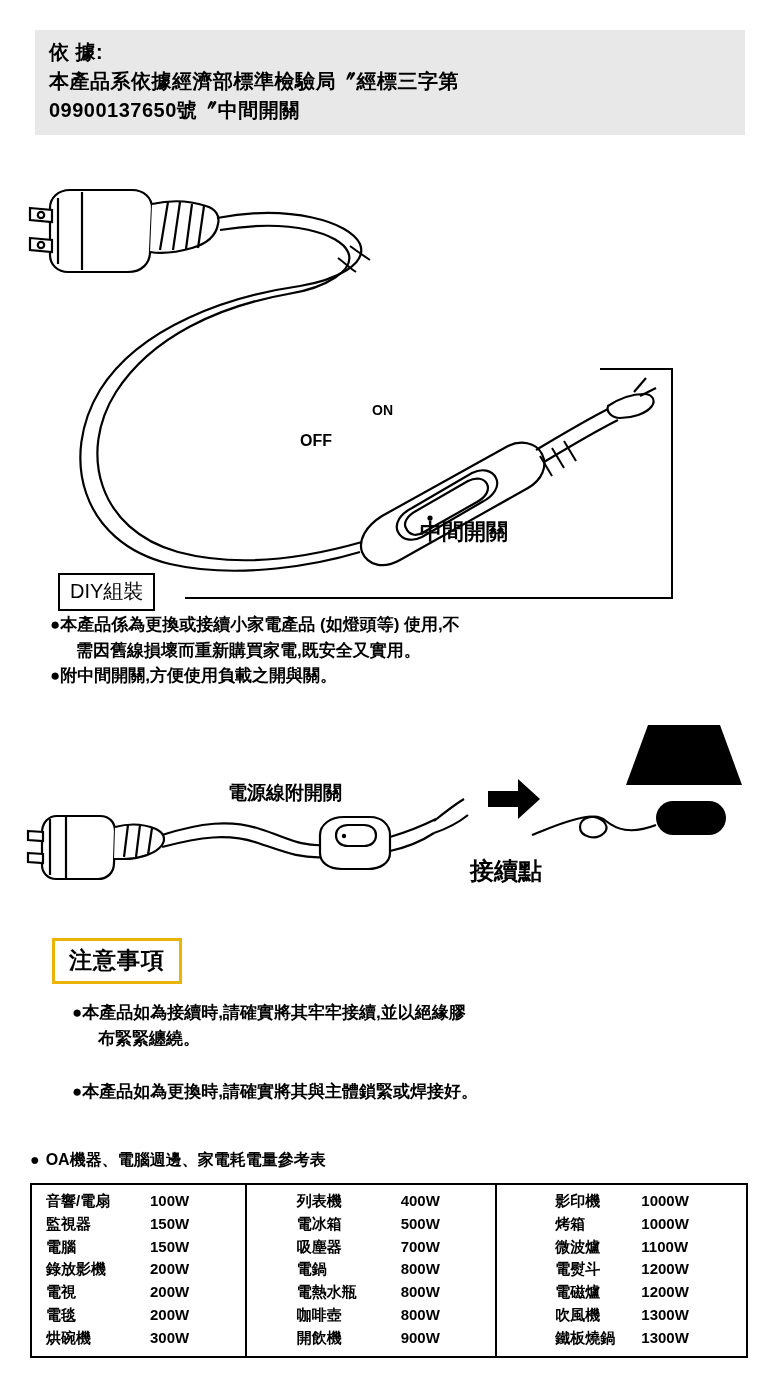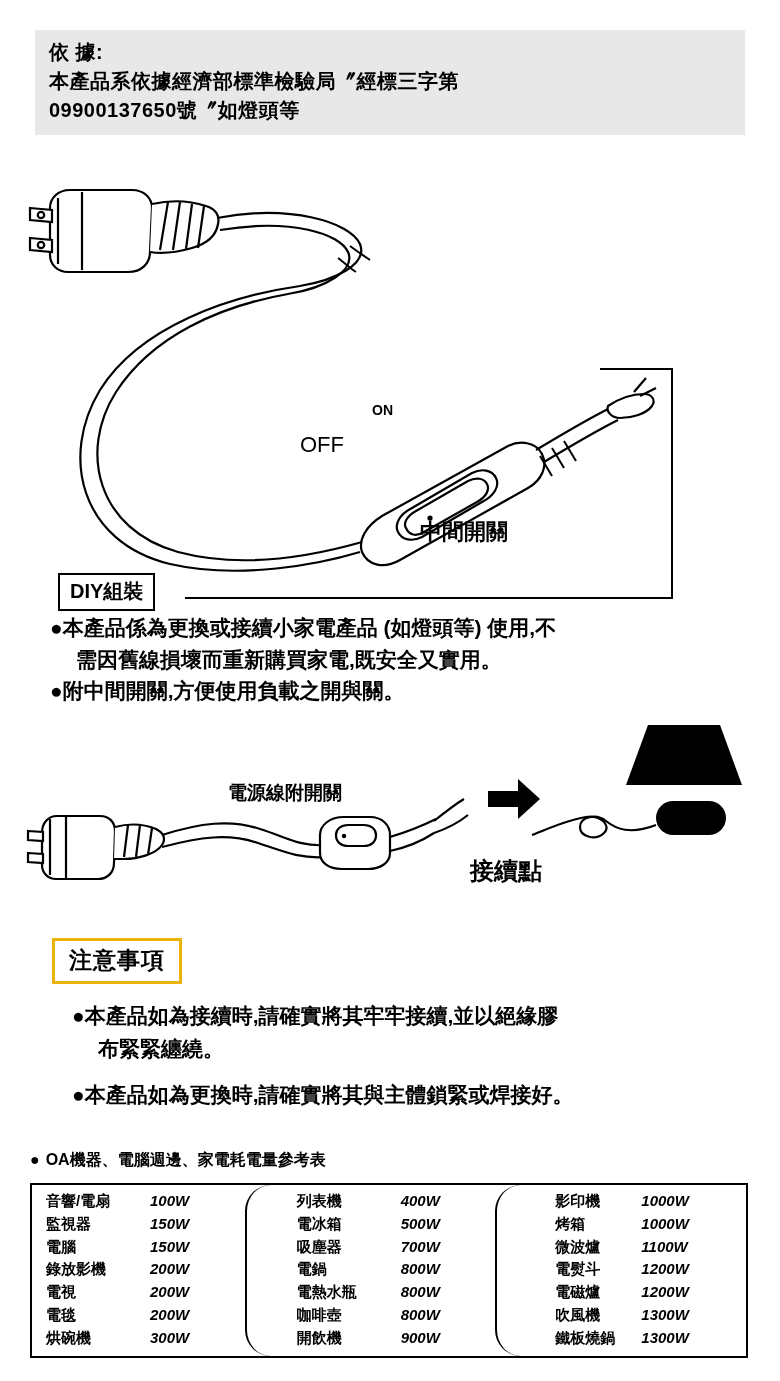--- a/index.html
+++ b/index.html
@@ -55,41 +55,41 @@
     left: 372px;
     top: 402px;
     font-size: 14px;
     font-weight: bold;
     font-family: "Liberation Sans", sans-serif;
   }
   .label-off {
     position: absolute;
     left: 300px;
     top: 432px;
-    font-size: 22px;
-    font-weight: normal;
+    font-size: 16px;
+    font-weight: bold;
   }
   .label-mid-switch {
     position: absolute;
     left: 420px;
     top: 517px;
     font-size: 22px;
     font-weight: bold;
   }
 
   
   .diy-box {
     position: absolute;
     left: 58px;
     top: 573px;
     border: 2px solid #000;
     padding: 3px 10px 4px 10px;
     background: #fff;
     font-size: 20px;
-    font-weight: bold;
+    font-weight: normal;
   }
   .diy-rule {
     position: absolute;
     left: 185px;
     top: 597px;
     width: 488px;
     height: 2px;
     background: #000;
   }
   .diy-rule-right {
@@ -109,21 +109,21 @@
     background: #000;
   }
 
   .bullets-diy {
     position: absolute;
     left: 50px;
     top: 612px;
     width: 700px;
   }
   .b-line {
-    font-size: 21px;
+    font-size: 17px;
     font-weight: bold;
     line-height: 1.5;
     white-space: pre;
   }
   .b-indent {
     padding-left: 26px;
   }
 
   
   .illus-mid {
@@ -185,21 +185,20 @@
     top: 1183px;
     width: 718px;
     border: 2px solid #000;
     box-sizing: border-box;
     display: flex;
   }
   .col-group {
     flex: 1 1 0;
     box-sizing: border-box;
     padding: 5px 0 6px 0;
-    border-radius: 26px;
   }
   .col-group + .col-group {
     border-left: 2px solid #000;
     padding-left: 36px;
   }
   .row {
     display: flex;
     align-items: baseline;
     font-size: 15px;
     font-weight: bold;
@@ -208,34 +207,33 @@
   .row .name {
     width: 118px;
     padding-left: 14px;
     box-sizing: border-box;
     white-space: nowrap;
   }
   .row .watt {
     width: 70px;
     text-align: left;
     white-space: nowrap;
-    font-style: italic;
   }
   .col-group.c3 .row .name { width: 108px; padding-left: 22px;}
   .col-group.c3 .row .watt { width: 80px; }
 </style>
 </head>
 <body>
 
 <div class="page">
 
   <div class="notice">
     <div class="notice-line">依 據:</div>
     <div class="notice-line">本產品系依據經濟部標準檢驗局〞經標三字第</div>
-    <div class="notice-line">09900137650號〞如燈頭等</div>
+    <div class="notice-line">09900137650號〞中間開關</div>
   </div>
 
   <div class="illus-top">
     <svg width="740" height="440" viewBox="0 0 740 440" fill="none" stroke="#000" stroke-width="2.2">
 
       <g>
         <path d="M30 52 L30 95 C30 105 38 112 48 112 L108 112 C122 112 130 103 130 92 L132 48 C132 38 124 30 112 30 L50 30 C38 30 30 38 30 48 Z" fill="#fff"></path>
 
         <path d="M10 48 L32 50 L32 62 L10 60 Z" fill="#fff"></path>
         <path d="M10 78 L32 80 L32 92 L10 90 Z" fill="#fff"></path>
@@ -348,21 +346,21 @@
     </svg>
   </div>
 
   <div class="label-cord">電源線附開關</div>
   <div class="label-joint">接續點</div>
 
   <div class="caution-box">注意事項</div>
   <div class="bullets-caution">
     <div class="b-line">●本產品如為接續時,請確實將其牢牢接續,並以絕緣膠</div>
     <div class="b-line b-indent">布緊緊纏繞。</div>
-    <div class="b-line" style="margin-top:14px">●本產品如為更換時,請確實將其與主體鎖緊或焊接好。</div>
+    <div class="b-line" style="margin-top:26px">●本產品如為更換時,請確實將其與主體鎖緊或焊接好。</div>
   </div>
 
   <div class="table-title">
     <span class="dot">●</span><span>OA機器、電腦週邊、家電耗電量參考表</span>
   </div>
 
   <div class="power-table-wrap">
     <div class="col-group c1">
       <div class="row">
           <span class="name">音響/電扇</span>

